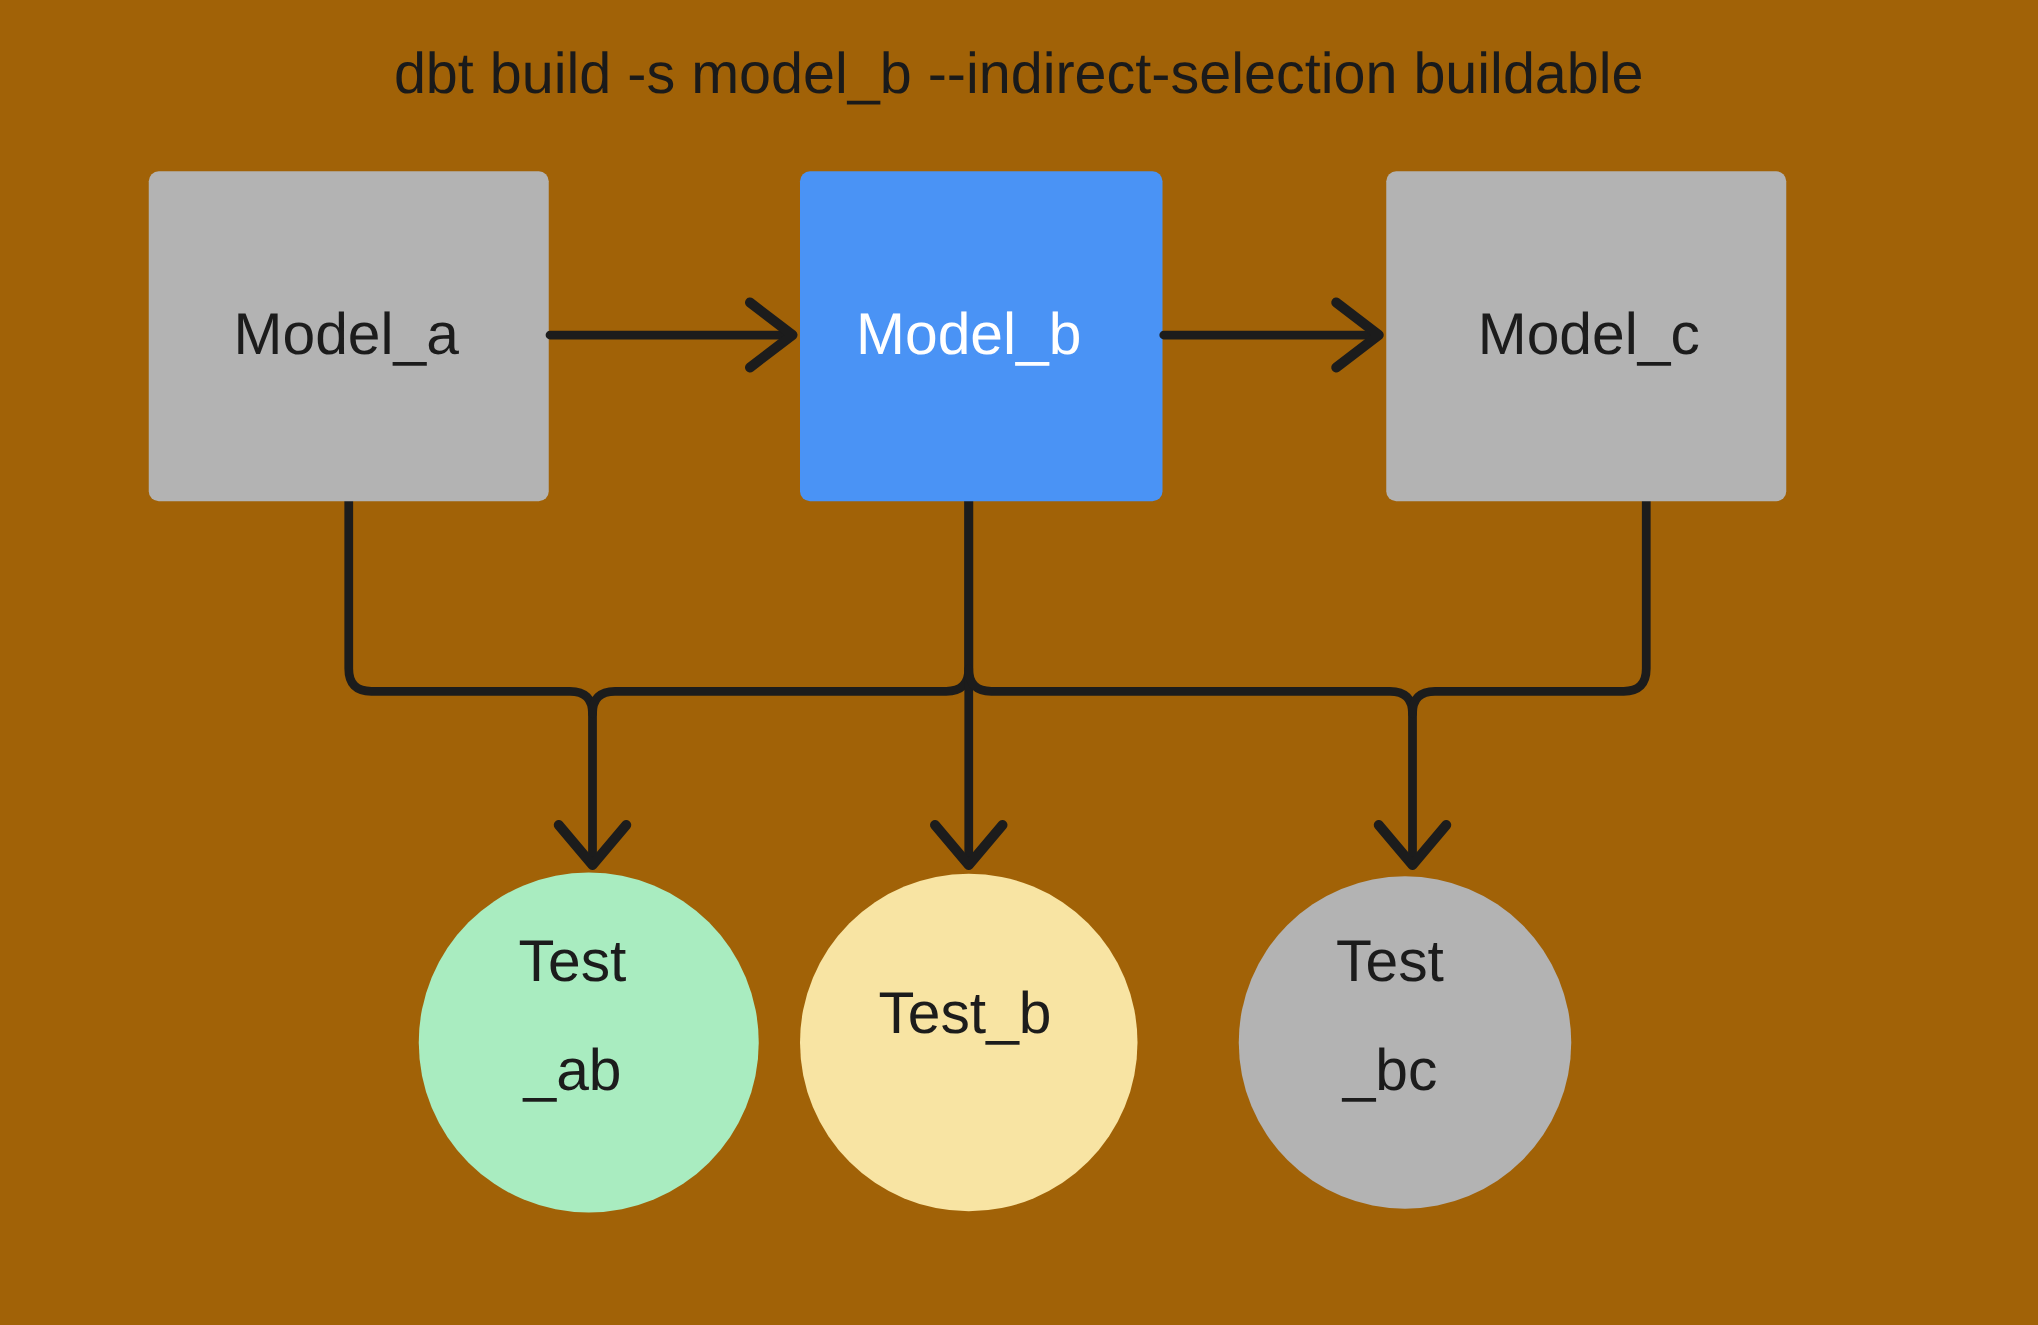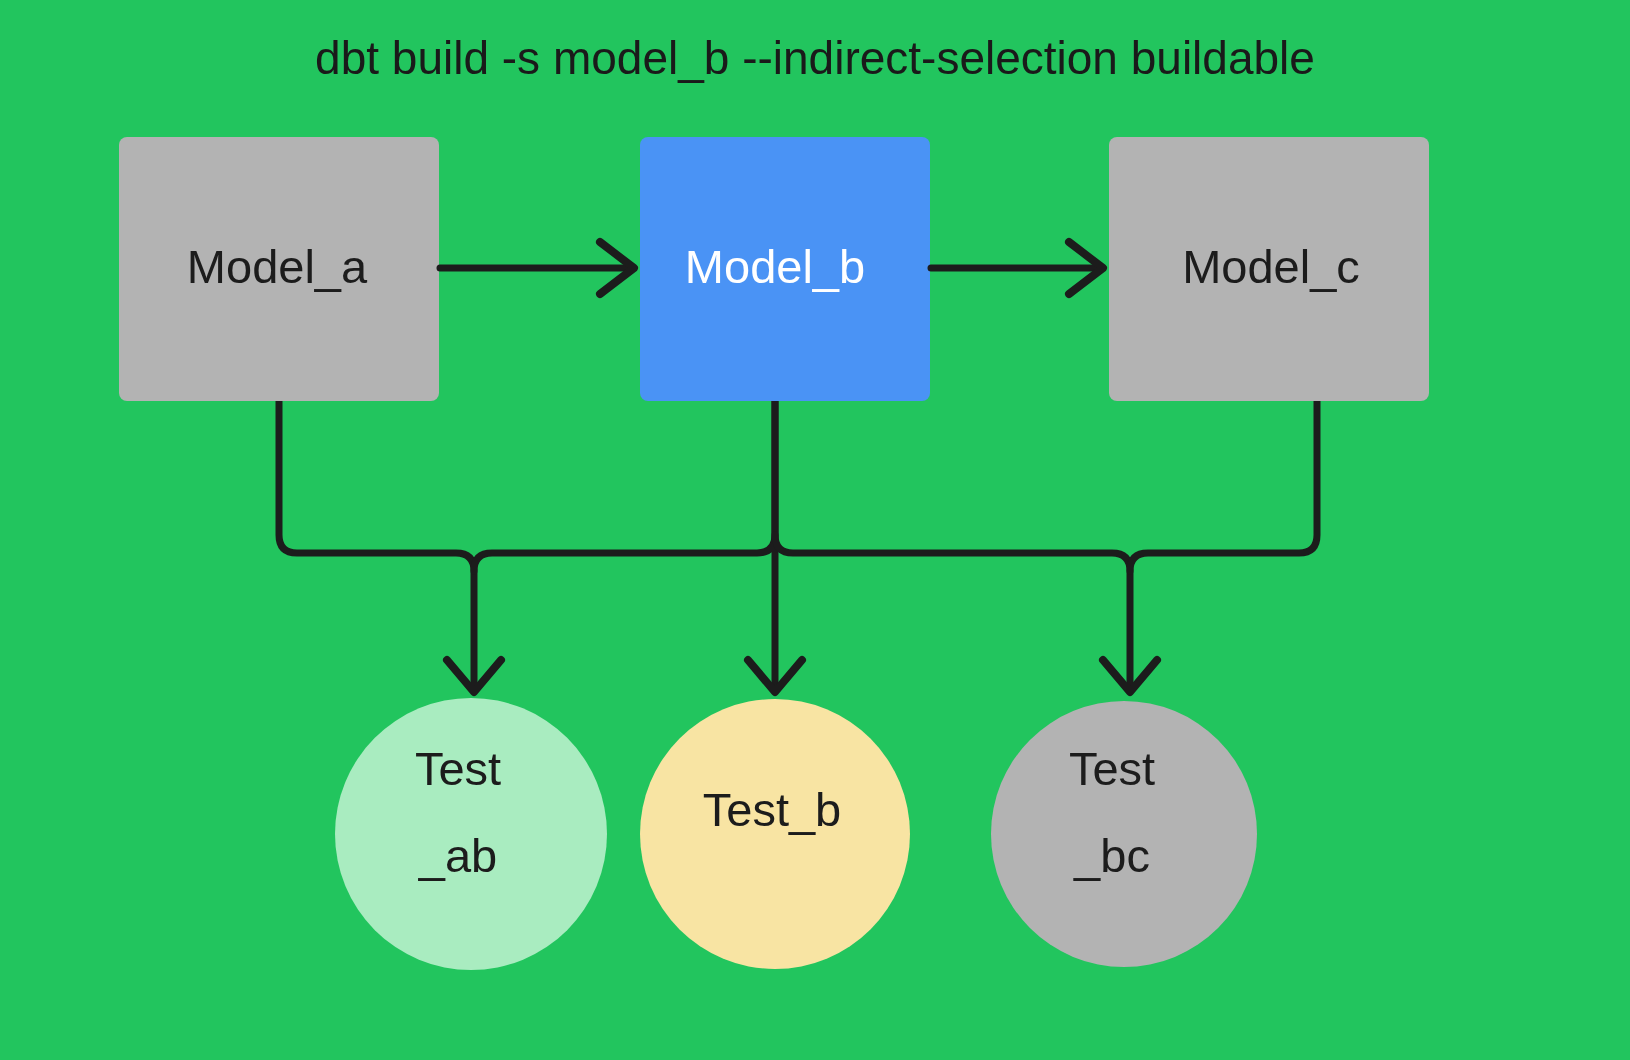--- a/index.html
+++ b/index.html
@@ -7,21 +7,21 @@
     padding: 0;
     background: #ffffff;
   }
   body {
     font-family: "Liberation Sans", sans-serif;
   }
   #canvas {
     position: relative;
     width: 1630px;
     height: 1060px;
-    background: #22c55e;
+    background: #a16207;
     overflow: hidden;
   }
   #diagram-svg {
     position: absolute;
     left: 0;
     top: 0;
     width: 1630px;
     height: 1060px;
   }
   .dg-title {

